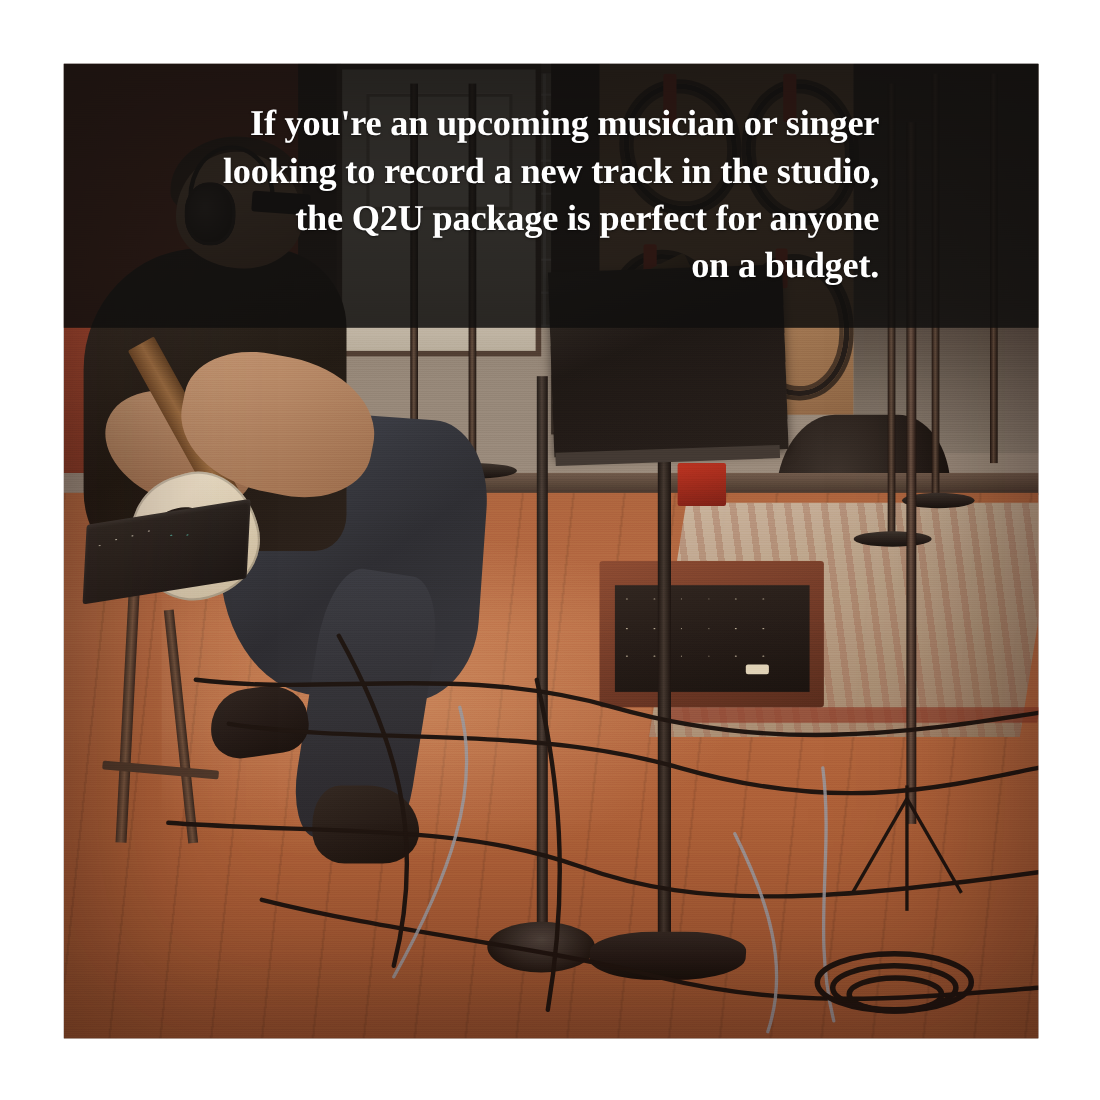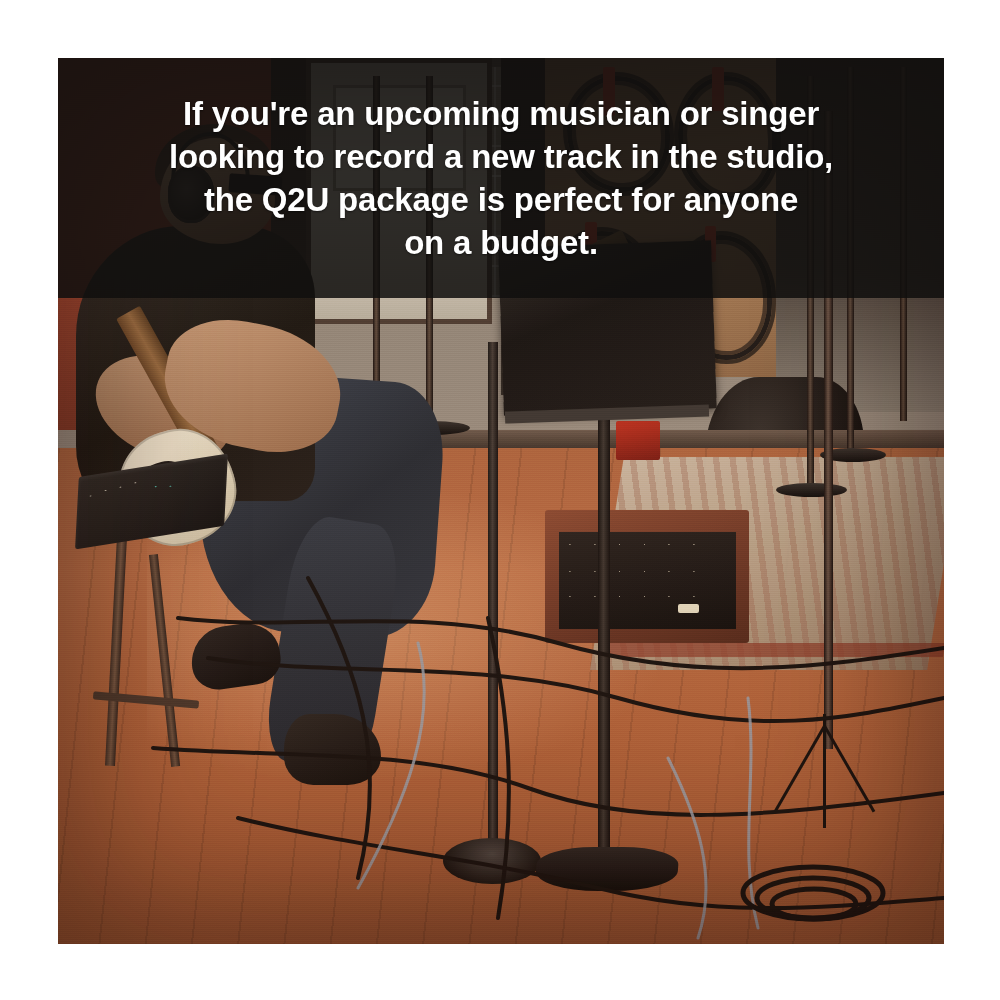--- a/index.html
+++ b/index.html
@@ -376,25 +376,25 @@
     height: 240px;
     background: rgba(16,15,14,.86);
     display: flex;
     align-items: center;
     justify-content: center;
     box-sizing: border-box;
     padding: 0 20px;
   }
   #caption-text {
     color: #ffffff;
-    font-family: Liberation Sans, sans-serif;
+    font-family: Liberation Serif, serif;
     font-weight: bold;
     font-size: 33px;
     line-height: 43px;
-    text-align: center;
+    text-align: right;
     letter-spacing: -0.2px;
     white-space: pre-line;
     text-shadow: 0 1px 2px rgba(0,0,0,.5);
   }
 </style>
 </head>
 <body>
 
 <div id="canvas">
 

